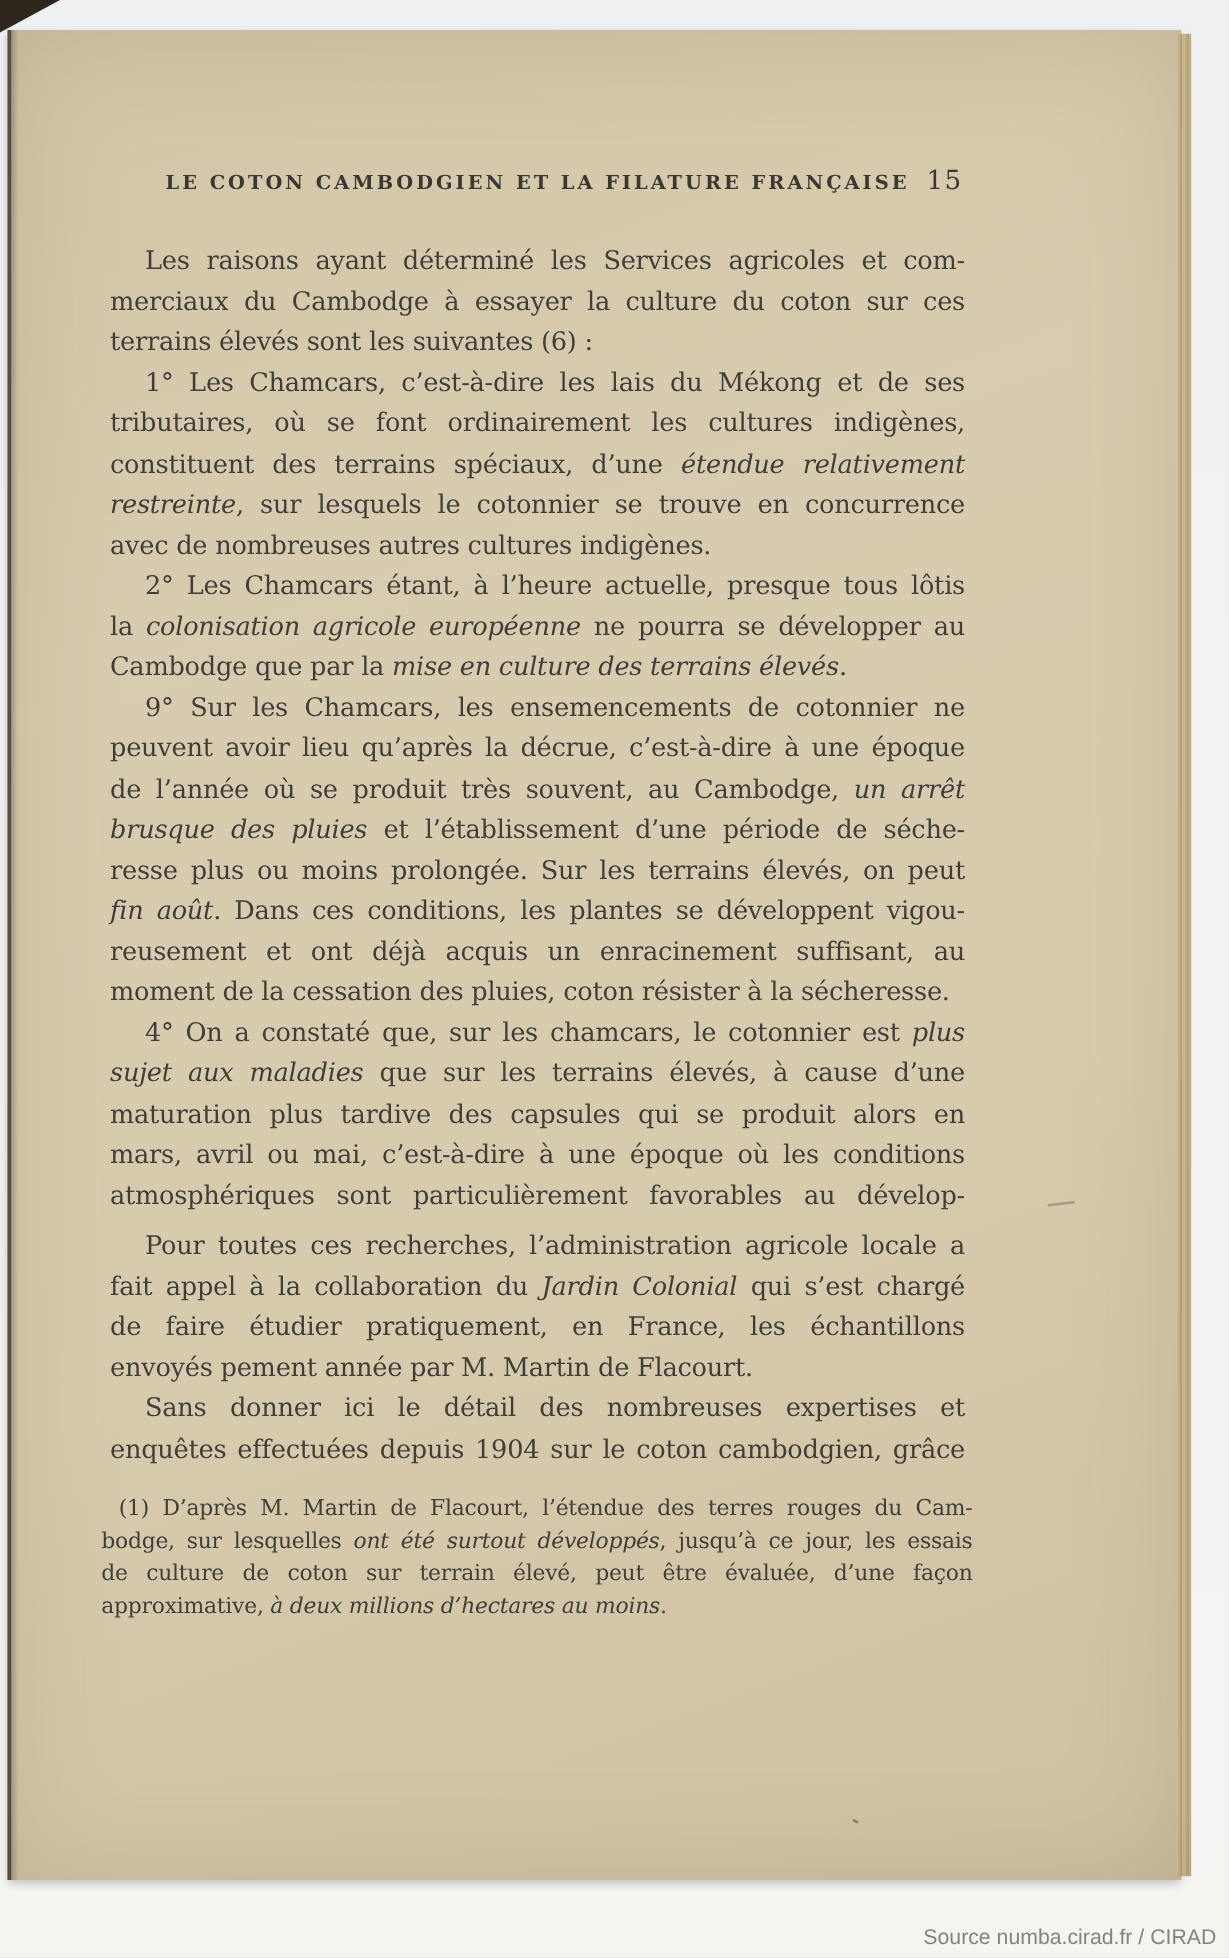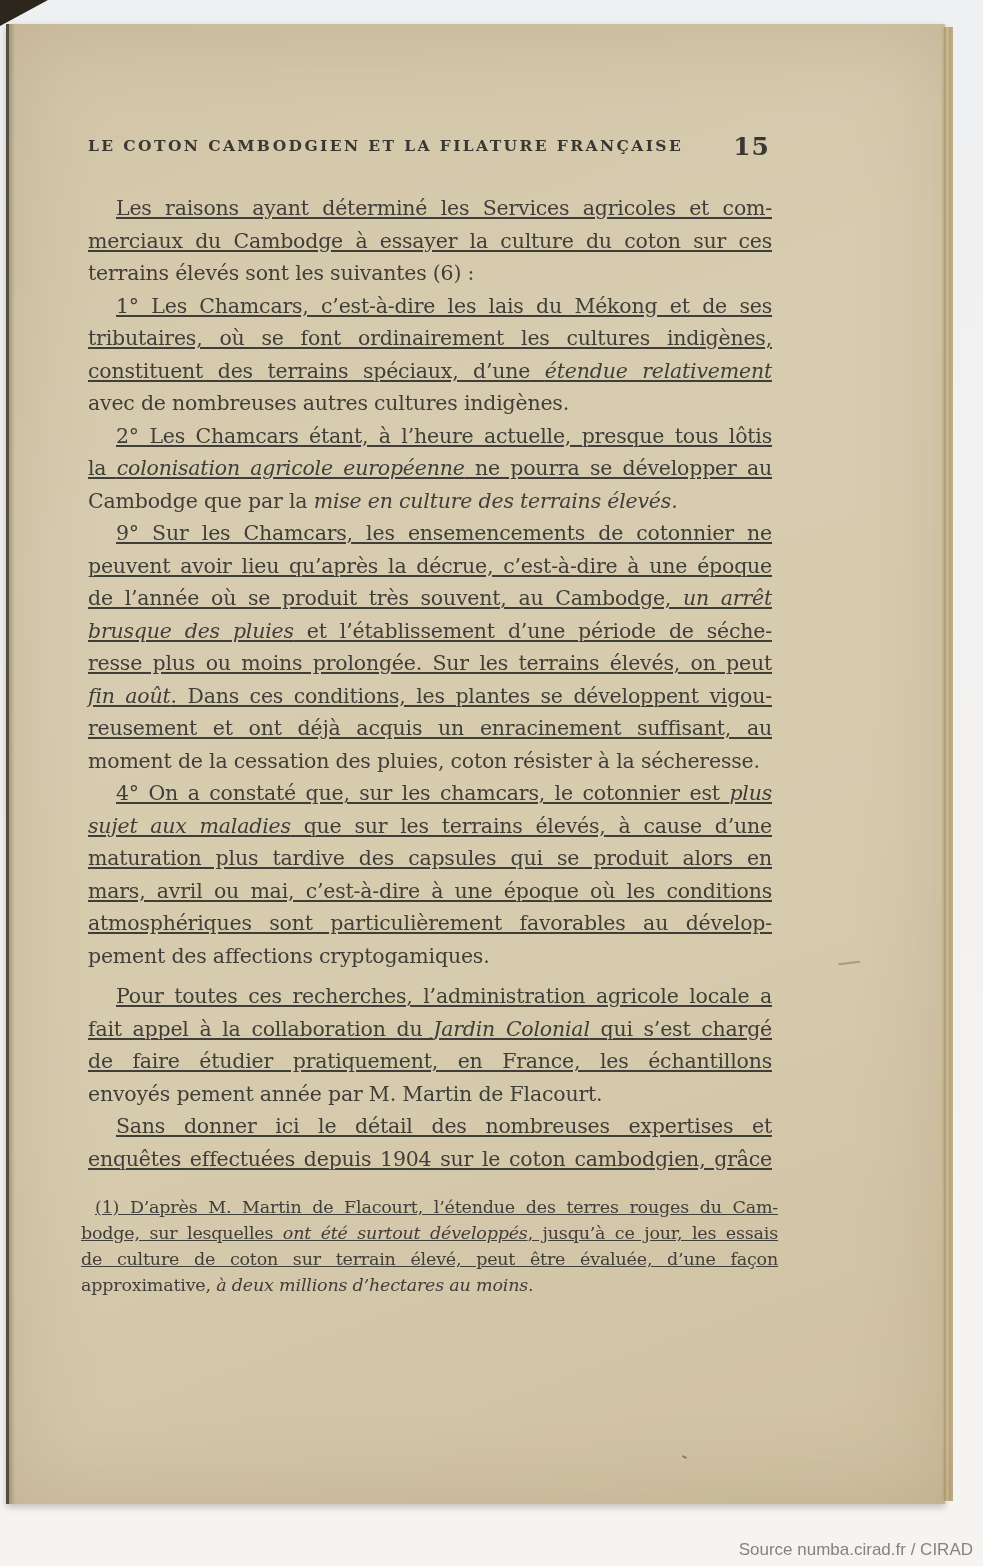--- a/index.html
+++ b/index.html
@@ -21,36 +21,36 @@
   }
   .edge-strip{
     position:absolute;left:942px;top:27px;width:11px;height:1474px;
     background:repeating-linear-gradient(90deg,#cebf9a 0 2px,#bdab83 2px 4px,#d3c4a1 4px 7px,#c2b088 7px 9px,#cabb95 9px 11px);
     box-shadow:inset 0 -40px 30px rgba(140,115,70,.25);
   }
   .corner-wedge{
     position:absolute;top:0;left:0;width:0;height:0;
     border-top:26px solid #2d261d;border-right:48px solid transparent;
   }
-  .runhead{position:absolute;left:79px;top:112px;width:684px;}
+  .runhead{position:absolute;left:79px;top:112px;width:684px;text-align:center;}
   .runhead-title{
     font-size:15.5px;font-weight:bold;letter-spacing:2.4px;
     color:var(--header_ink,#3a3833);white-space:nowrap;
   }
   .pagenum{
-    position:absolute;right:2px;top:-4px;font-size:25px;font-weight:bold;
+    position:absolute;right:2px;top:-4px;font-size:21px;font-weight:normal;
     letter-spacing:1px;color:var(--header_ink,#3a3833);
   }
   .flow{position:absolute;left:79px;top:168px;width:684px;color:var(--ink,#403e39);}
   .para{margin:0;}
   .tline{
     font-size:20.5px;line-height:32.5px;letter-spacing:-0.2px;
     text-align:justify;text-align-last:left;
   }
-  .tline.just{text-align-last:justify;text-decoration:underline;}
+  .tline.just{text-align-last:justify;}
   .tline.indent{text-indent:28px;}
   .it{font-style:italic;margin-top:12px;}
   .footnote{margin-left:-7px;width:697px;margin-top:19px;}
   .footnote .tline{font-size:17.5px;line-height:26px;}
   .footnote .tline.indent{text-indent:14px;}
   .attribution{
     position:absolute;right:10px;bottom:6px;
     font-family:"Liberation Sans", sans-serif;font-size:17px;
     color:var(--attribution,#85827f);
   }
@@ -78,20 +78,21 @@
       <div id="body-paragraphs">
           <div class="para">
             <div class="tline indent just"><span>Les raisons ayant déterminé les Services agricoles et com-</span></div>
             <div class="tline just"><span>merciaux du Cambodge à essayer la culture du coton sur ces</span></div>
             <div class="tline"><span>terrains élevés sont les suivantes (6) :</span></div>
           </div>
           <div class="para">
             <div class="tline indent just"><span>1° Les Chamcars, c’est-à-dire les lais du Mékong et de ses</span></div>
             <div class="tline just"><span>tributaires, où se font ordinairement les cultures indigènes,</span></div>
             <div class="tline just"><span>constituent des terrains spéciaux, d’une </span><span class="it">étendue relativement</span></div>
+            <div class="tline just"><span class="it">restreinte</span><span>, sur lesquels le cotonnier se trouve en concurrence</span></div>
             <div class="tline"><span>avec de nombreuses autres cultures indigènes.</span></div>
           </div>
           <div class="para">
             <div class="tline indent just"><span>2° Les Chamcars étant, à l’heure actuelle, presque tous lôtis</span></div>
             <div class="tline just"><span>la </span><span class="it">colonisation agricole européenne</span><span> ne pourra se développer au</span></div>
             <div class="tline"><span>Cambodge que par la </span><span class="it">mise en culture des terrains élevés</span><span>.</span></div>
           </div>
           <div class="para">
             <div class="tline indent just"><span>9° Sur les Chamcars, les ensemencements de cotonnier ne</span></div>
             <div class="tline just"><span>peuvent avoir lieu qu’après la décrue, c’est-à-dire à une époque</span></div>
@@ -101,21 +102,20 @@
             <div class="tline just"><span class="it">fin août</span><span>. Dans ces conditions, les plantes se développent vigou-</span></div>
             <div class="tline just"><span>reusement et ont déjà acquis un enracinement suffisant, au</span></div>
             <div class="tline"><span>moment de la cessation des pluies, coton résister à la sécheresse.</span></div>
           </div>
           <div class="para">
             <div class="tline indent just"><span>4° On a constaté que, sur les chamcars, le cotonnier est </span><span class="it">plus</span></div>
             <div class="tline just"><span class="it">sujet aux maladies</span><span> que sur les terrains élevés, à cause d’une</span></div>
             <div class="tline just"><span>maturation plus tardive des capsules qui se produit alors en</span></div>
             <div class="tline just"><span>mars, avril ou mai, c’est-à-dire à une époque où les conditions</span></div>
             <div class="tline just"><span>atmosphériques sont particulièrement favorables au dévelop-</span></div>
-            <div class="tline"><span>pement des affections cryptogamiques.</span></div>
           </div>
           <div class="para" style="margin-top: 8px;">
             <div class="tline indent just"><span>Pour toutes ces recherches, l’administration agricole locale a</span></div>
             <div class="tline just"><span>fait appel à la collaboration du </span><span class="it">Jardin Colonial</span><span> qui s’est chargé</span></div>
             <div class="tline just"><span>de faire étudier pratiquement, en France, les échantillons</span></div>
             <div class="tline"><span>envoyés pement année par M. Martin de Flacourt.</span></div>
           </div>
           <div class="para">
             <div class="tline indent just"><span>Sans donner ici le détail des nombreuses expertises et</span></div>
             <div class="tline just"><span>enquêtes effectuées depuis 1904 sur le coton cambodgien, grâce</span></div>

